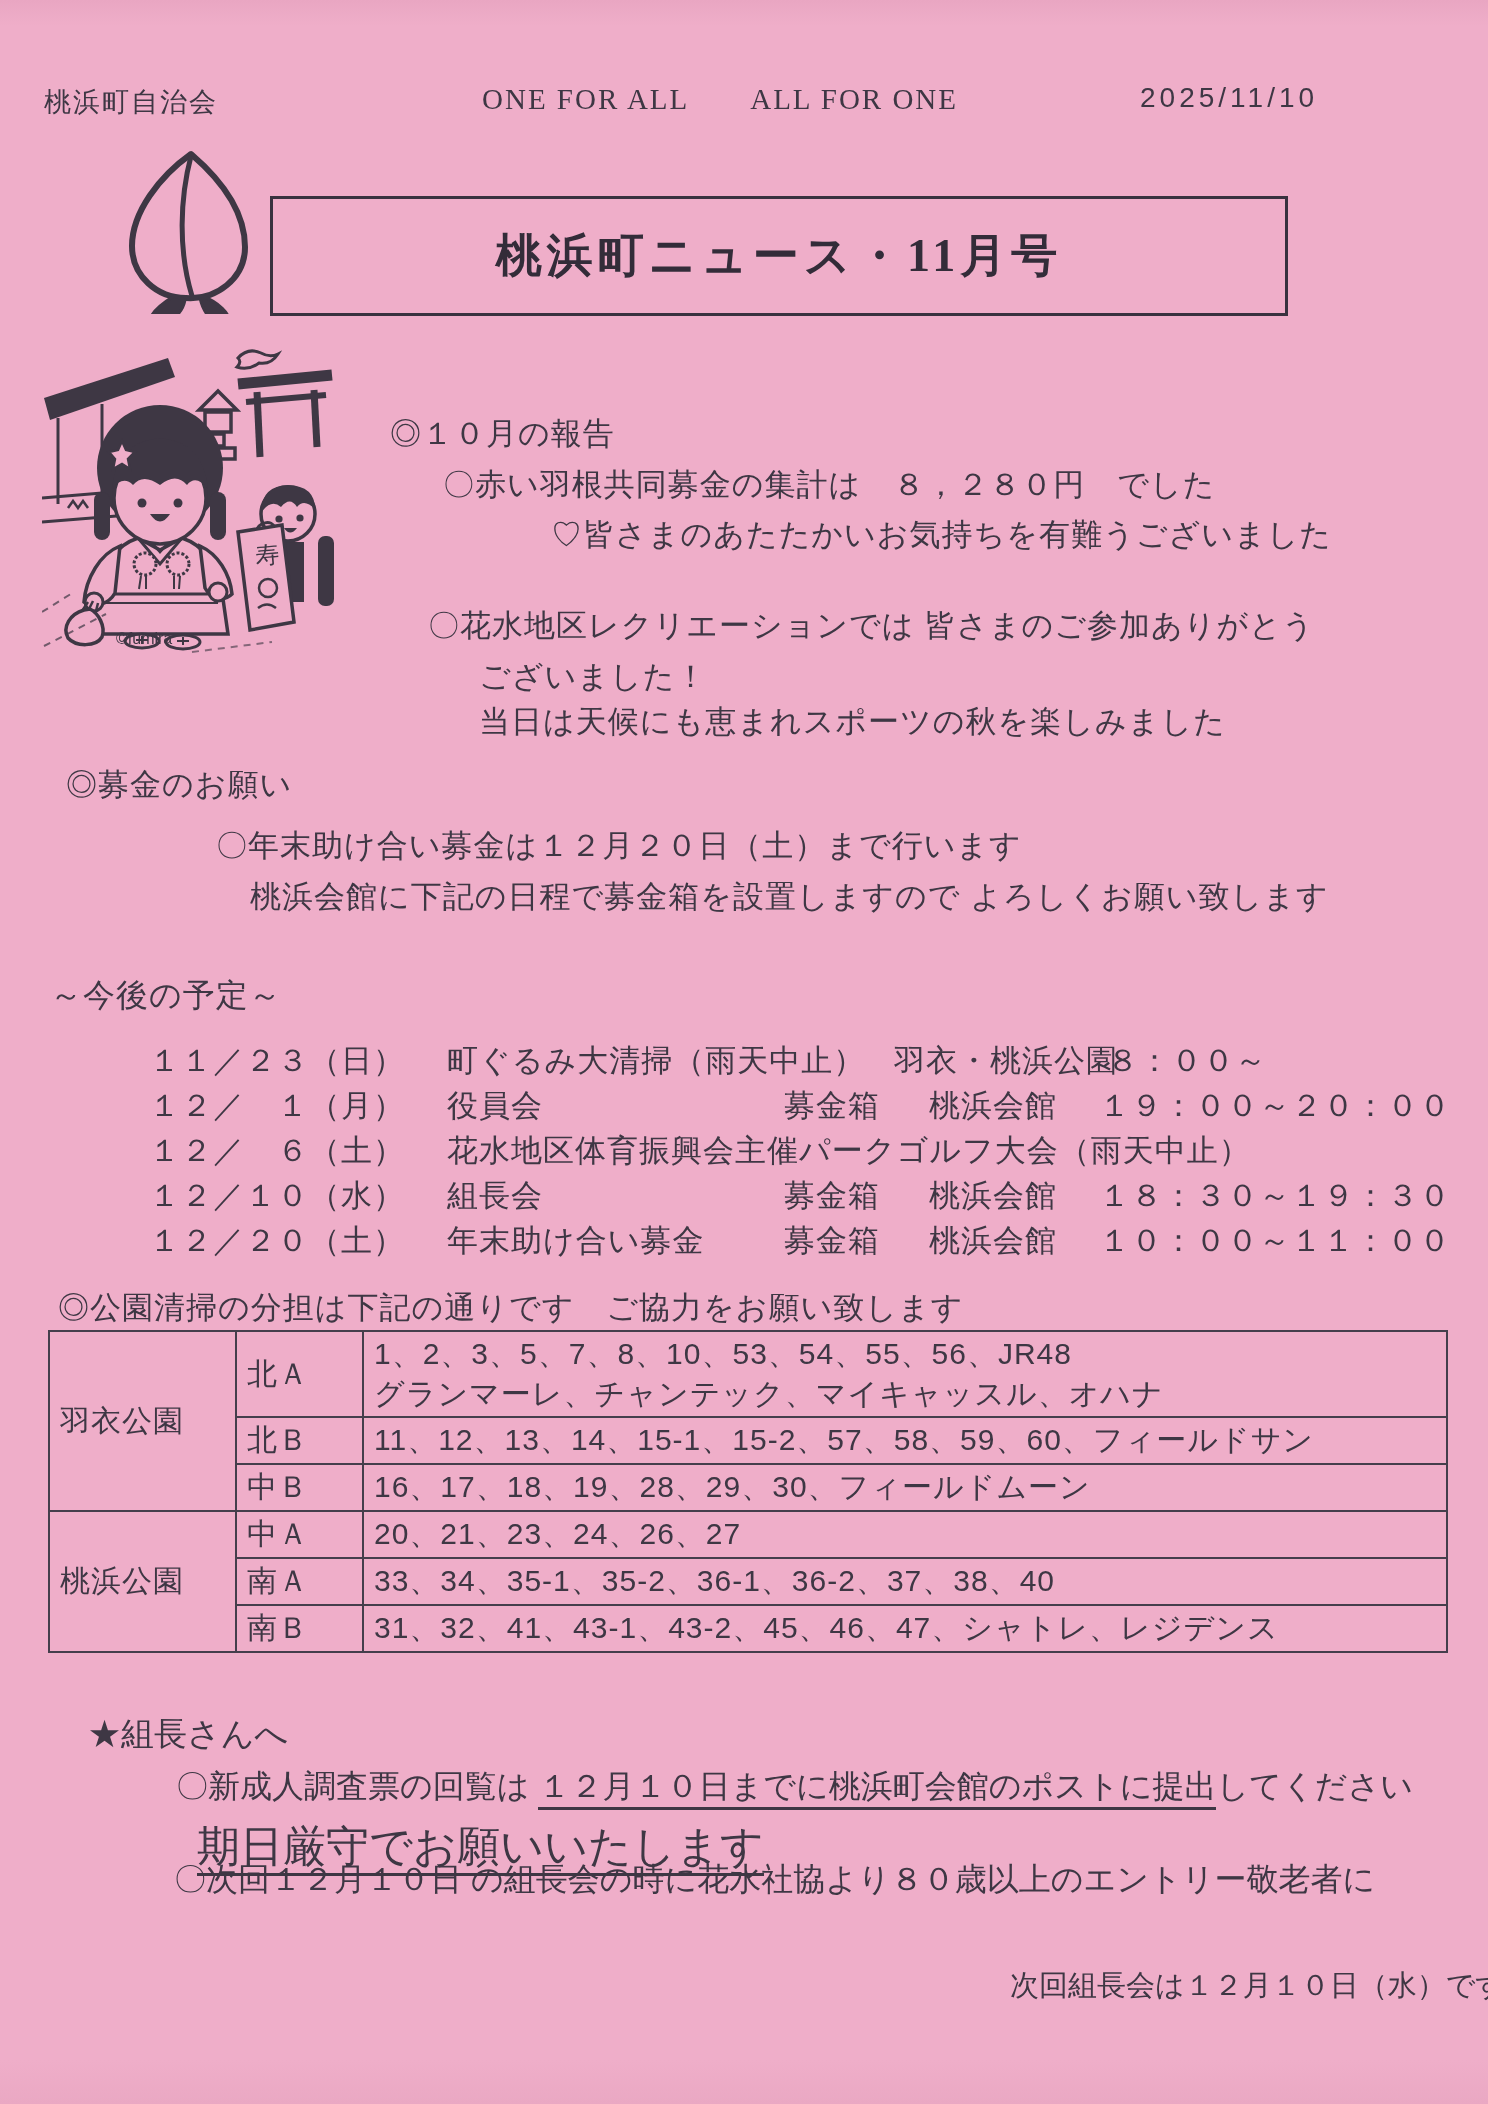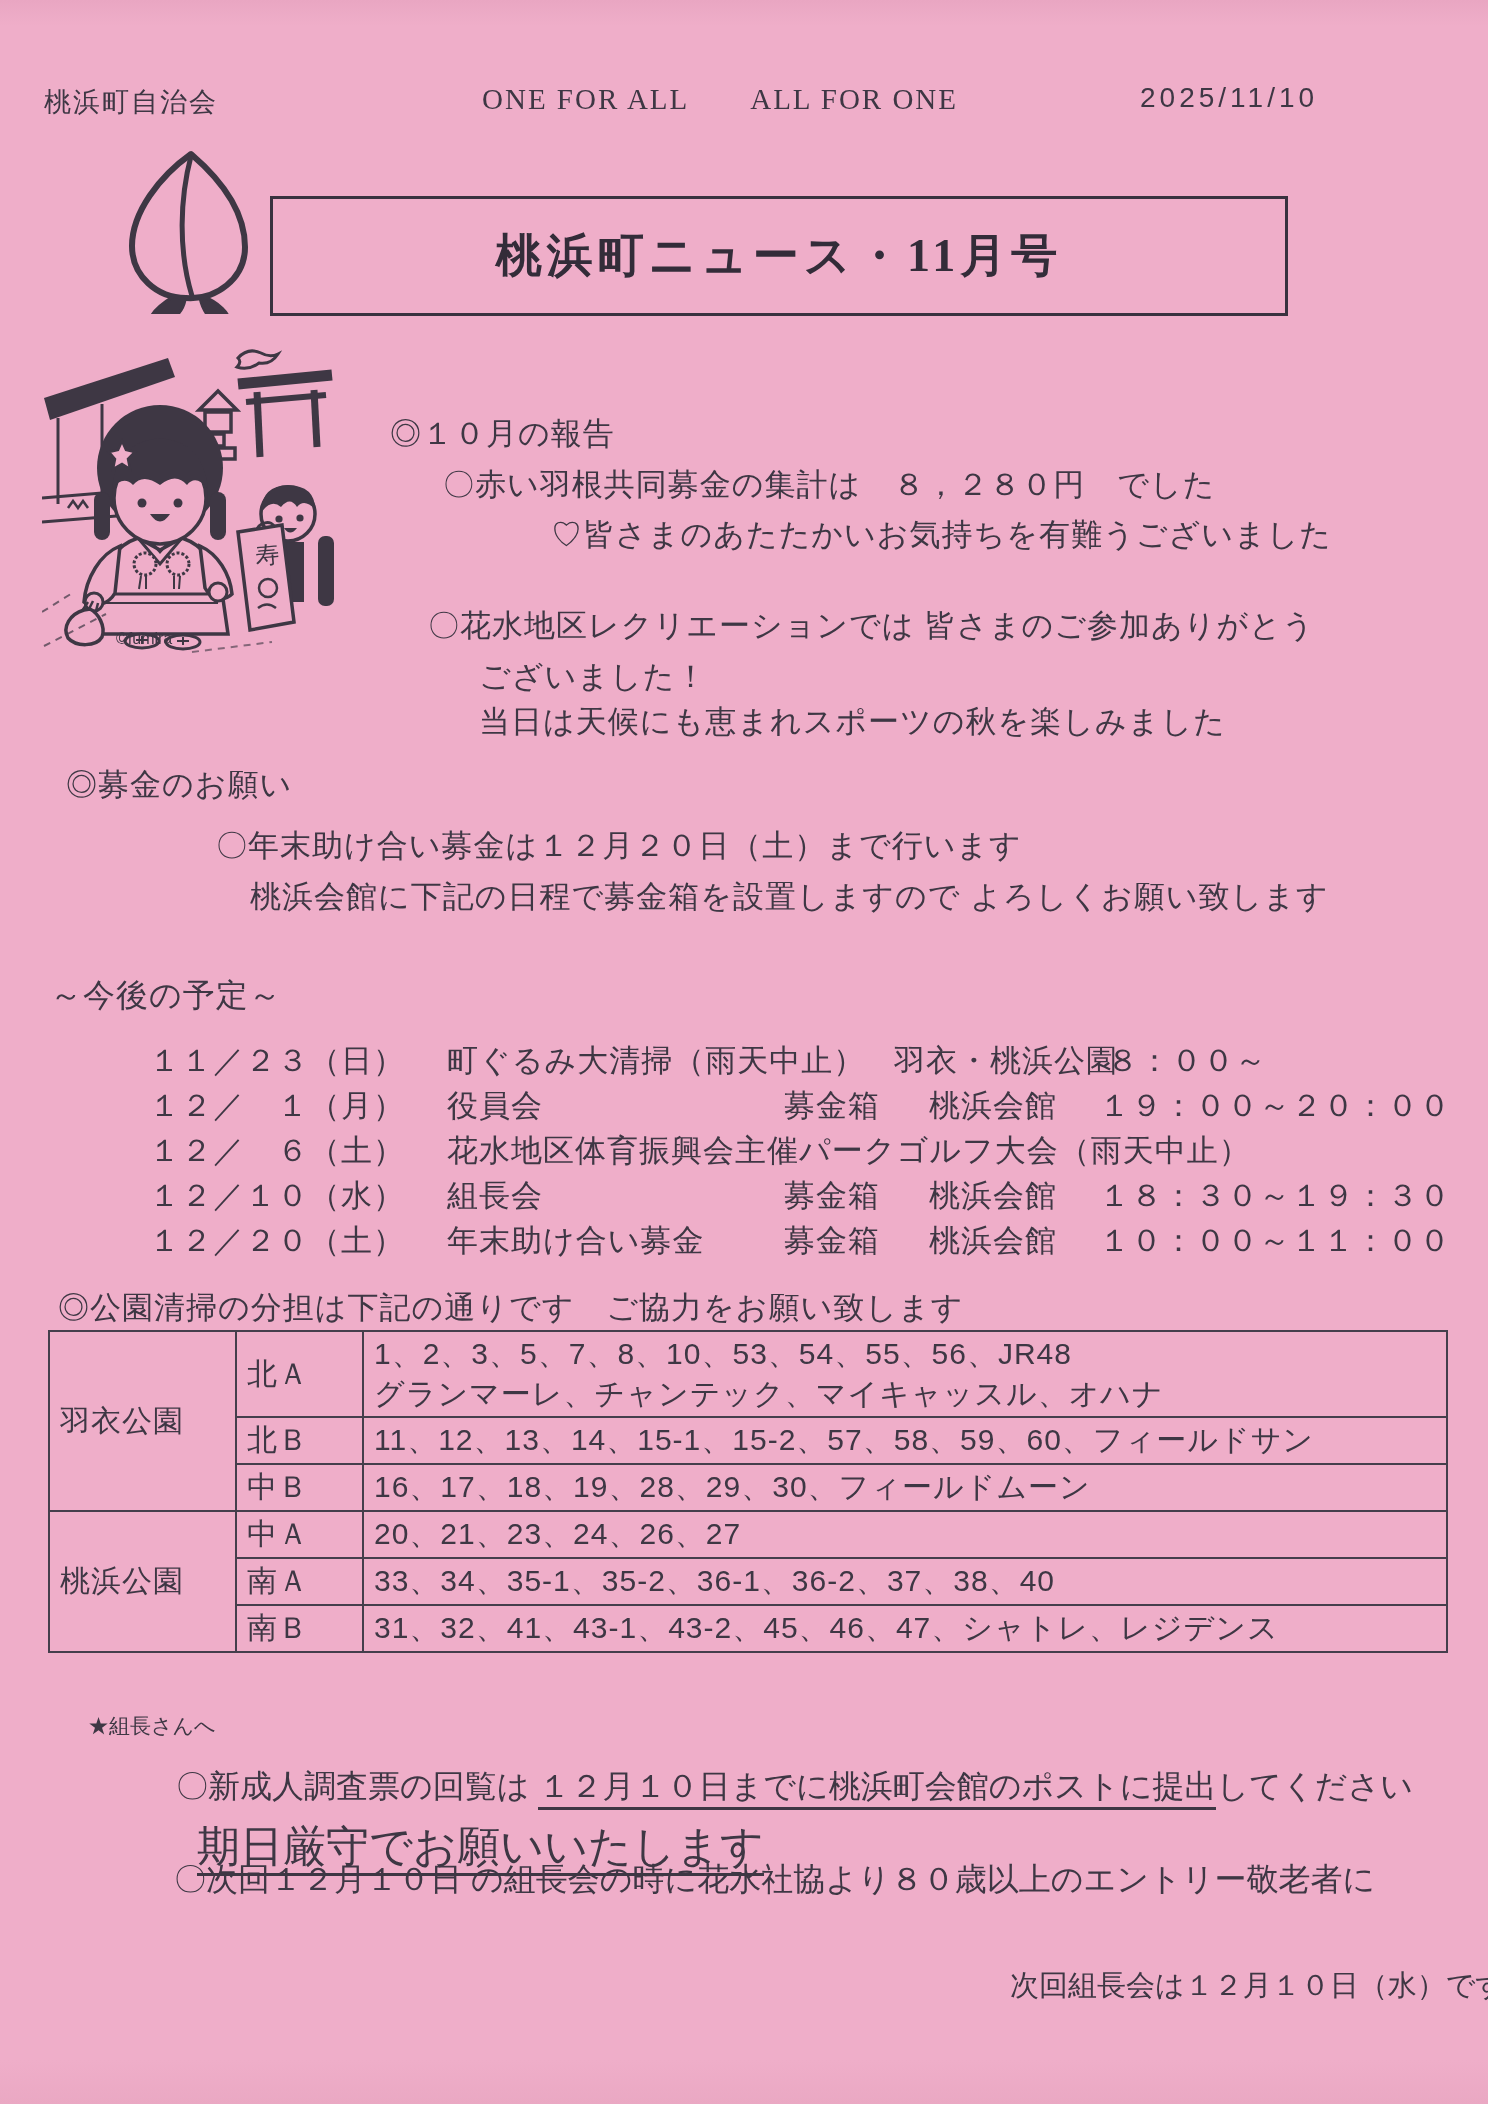--- a/index.html
+++ b/index.html
@@ -61,21 +61,21 @@
     border-collapse:collapse;table-layout:fixed;
   }
   .park-table td{
     border:2px solid #453e4c;font-size:30px;letter-spacing:1px;
     padding:2px 10px;vertical-align:middle;white-space:nowrap;overflow:visible;
   }
   .col-park{width:165px;} .col-area{width:105px;}
   .row-tall{height:84px;} .row-std{height:44px;}
   .cell-2line div{line-height:40px;}
   
-  .lead-h {left:88px;top:1712px;font-size:21px;}
+  .lead-h {left:88px;top:1712px;font-size:33px;}
   .lead-l1{left:176px;top:1765px;font-size:32px;}
   .lead-l2{left:197px;top:1818px;font-size:43px;}
   .lead-l3{left:174px;top:1858px;font-size:32px;}
   .lead-l4{left:210px;top:1906px;font-size:32px;}
   .uline{border-bottom:3px solid #3e3744;padding-bottom:3px;}
   .foot{left:1010px;top:1966px;font-size:29px;}
   svg .ink{stroke:#3e3744;}
 </style>
 </head>
 <body>

